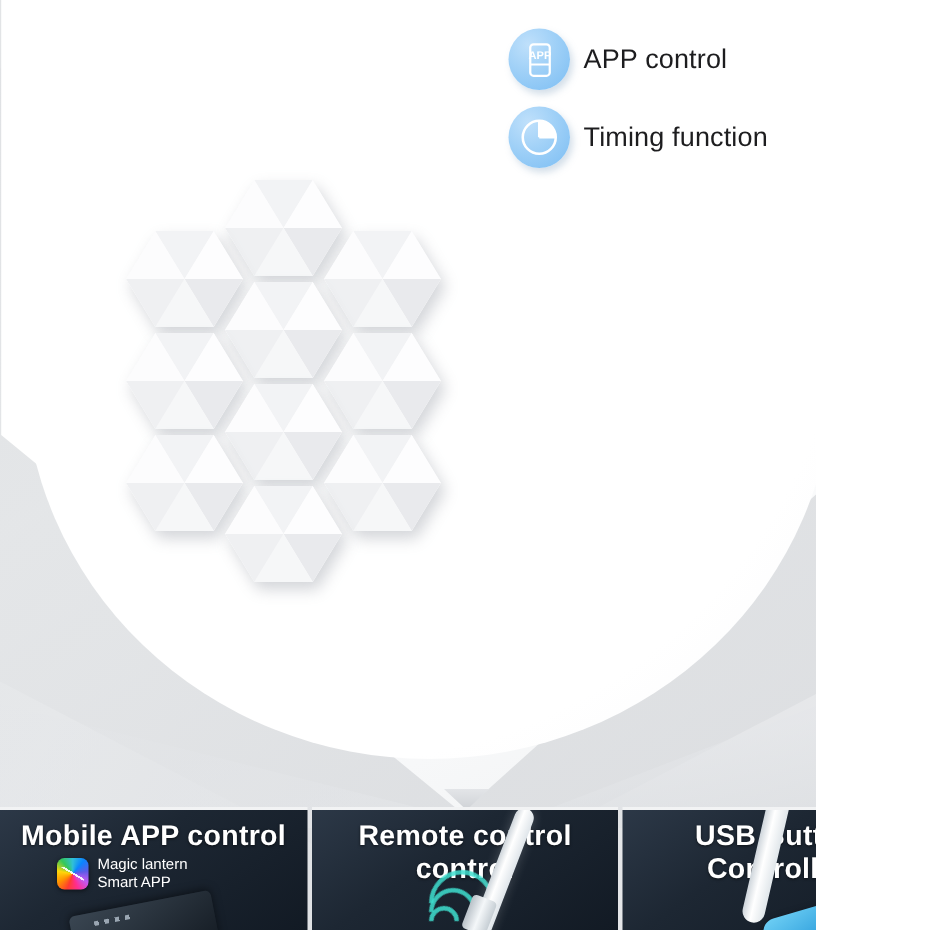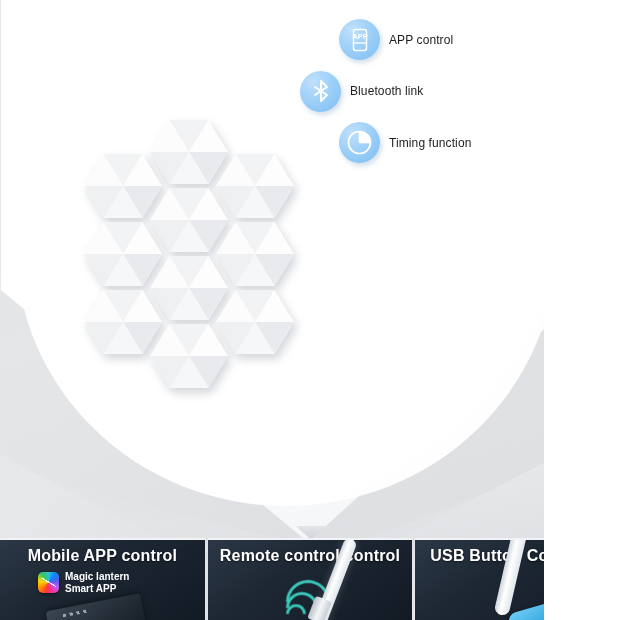--- a/index.html
+++ b/index.html
@@ -60,49 +60,49 @@
   
   .features{position:absolute;left:300px;top:14px;width:300px;}
   .frow{position:relative;height:51.5px;display:flex;align-items:center;}
   .ficon{
     position:relative;width:41px;height:41px;border-radius:50%;flex:0 0 41px;
     background:radial-gradient(circle at 32% 26%,#bfe0fb 0%,#9fd0f7 45%,#7bbdf3 100%);
     box-shadow:2px 3px 5px rgba(130,160,190,.34);
     display:flex;align-items:center;justify-content:center;
   }
   .flabel{
-    margin-left:9px;font-size:12px;color:#1d1d1f;letter-spacing:.1px;white-space:nowrap;
+    margin-left:9px;font-size:18px;color:#1d1d1f;letter-spacing:.1px;white-space:nowrap;
   }
   .ind{margin-left:39px;}
 
   
   .panels{position:absolute;left:0;bottom:0;width:620px;height:82px;display:flex;gap:3px;}
   .panel{
     position:relative;flex:1;overflow:hidden;
     background:linear-gradient(145deg,#2c3847 0%,#1d2733 40%,#121a24 100%);
     border-top:2px solid #f2f3f4;
   }
   .panel-title{
     position:absolute;top:7px;left:0;right:0;text-align:center;
-    color:#ffffff;font-size:16px;font-weight:bold;letter-spacing:.2px;
+    color:#ffffff;font-size:19px;font-weight:bold;letter-spacing:.2px;
     text-shadow:0 1px 2px rgba(0,0,0,.6);
   }
   .app-badge{position:absolute;top:31px;left:38px;display:flex;align-items:center;}
   .app-icon{
     width:21px;height:21px;border-radius:5px;
     background:conic-gradient(from 200deg,#ff3b30,#ff9500,#ffd60a,#34c759,#30c0d8,#0a84ff,#5e5ce6,#bf5af2,#ff2d92,#ff3b30);
     position:relative;box-shadow:0 1px 3px rgba(0,0,0,.5);
   }
   .app-icon:after{
     content:"";position:absolute;left:3px;top:6px;width:15px;height:9px;
     background:
       linear-gradient(to top right,transparent 48%,#ffffff 48%,#ffffff 56%,transparent 56%);
     opacity:.9;
   }
-  .app-text{margin-left:6px;color:#fff;font-size:10px;font-weight:bold;line-height:11.5px;}
+  .app-text{margin-left:6px;color:#fff;font-size:10px;font-weight:normal;line-height:11.5px;}
   .phone{
     position:absolute;left:48px;top:62px;width:96px;height:34px;
     background:linear-gradient(150deg,#3a4652,#151c24);
     transform:rotate(-11deg);border-radius:4px;
     box-shadow:0 -1px 6px rgba(0,0,0,.5);
   }
   .phone-dots{position:absolute;left:16px;top:6px;width:26px;height:3px;
     background:repeating-linear-gradient(to right,#9aa6b2 0 3px,transparent 3px 7px);}
 
   .wifi{position:absolute;left:78px;top:44px;width:56px;height:40px;}
@@ -260,28 +260,20 @@
       <div class="frow ind">
         <div class="ficon">
           <svg width="26" height="26" viewBox="0 0 26 26">
         <rect x="6.5" y="2.5" width="13" height="21" rx="2.2" fill="none" stroke="#ffffff" stroke-width="1.5"></rect>
         <line x1="6.5" y1="16" x2="19.5" y2="16" stroke="#ffffff" stroke-width="1.3"></line>
         <text x="13" y="12" font-family="Liberation Sans, sans-serif" font-size="7.4" font-weight="bold" fill="#ffffff" text-anchor="middle">APP</text>
       </svg>
         </div>
         <div class="flabel">APP control</div>
       </div>
-      <div class="frow">
-        <div class="ficon">
-          <svg width="26" height="26" viewBox="0 0 26 26">
-        <path d="M13 3 L13 23 L19 17 L7 9 M7 17 L19 9 L13 3" fill="none" stroke="#ffffff" stroke-width="2" stroke-linejoin="round" stroke-linecap="round"></path>
-      </svg>
-        </div>
-        <div class="flabel">Bluetooth link</div>
-      </div>
       <div class="frow ind">
         <div class="ficon">
           <svg width="27" height="27" viewBox="0 0 27 27">
         <circle cx="13.5" cy="13.5" r="11" fill="none" stroke="#ffffff" stroke-width="1.7"></circle>
         <path d="M13.5 13.5 V2.5 A11 11 0 0 1 24.5 13.5 Z" fill="#ffffff"></path>
         <line x1="13.5" y1="13.5" x2="13.5" y2="2.5" stroke="#ffffff" stroke-width="1.7"></line>
         <line x1="13.5" y1="13.5" x2="24.5" y2="13.5" stroke="#ffffff" stroke-width="1.7"></line>
       </svg>
         </div>
         <div class="flabel">Timing function</div>

